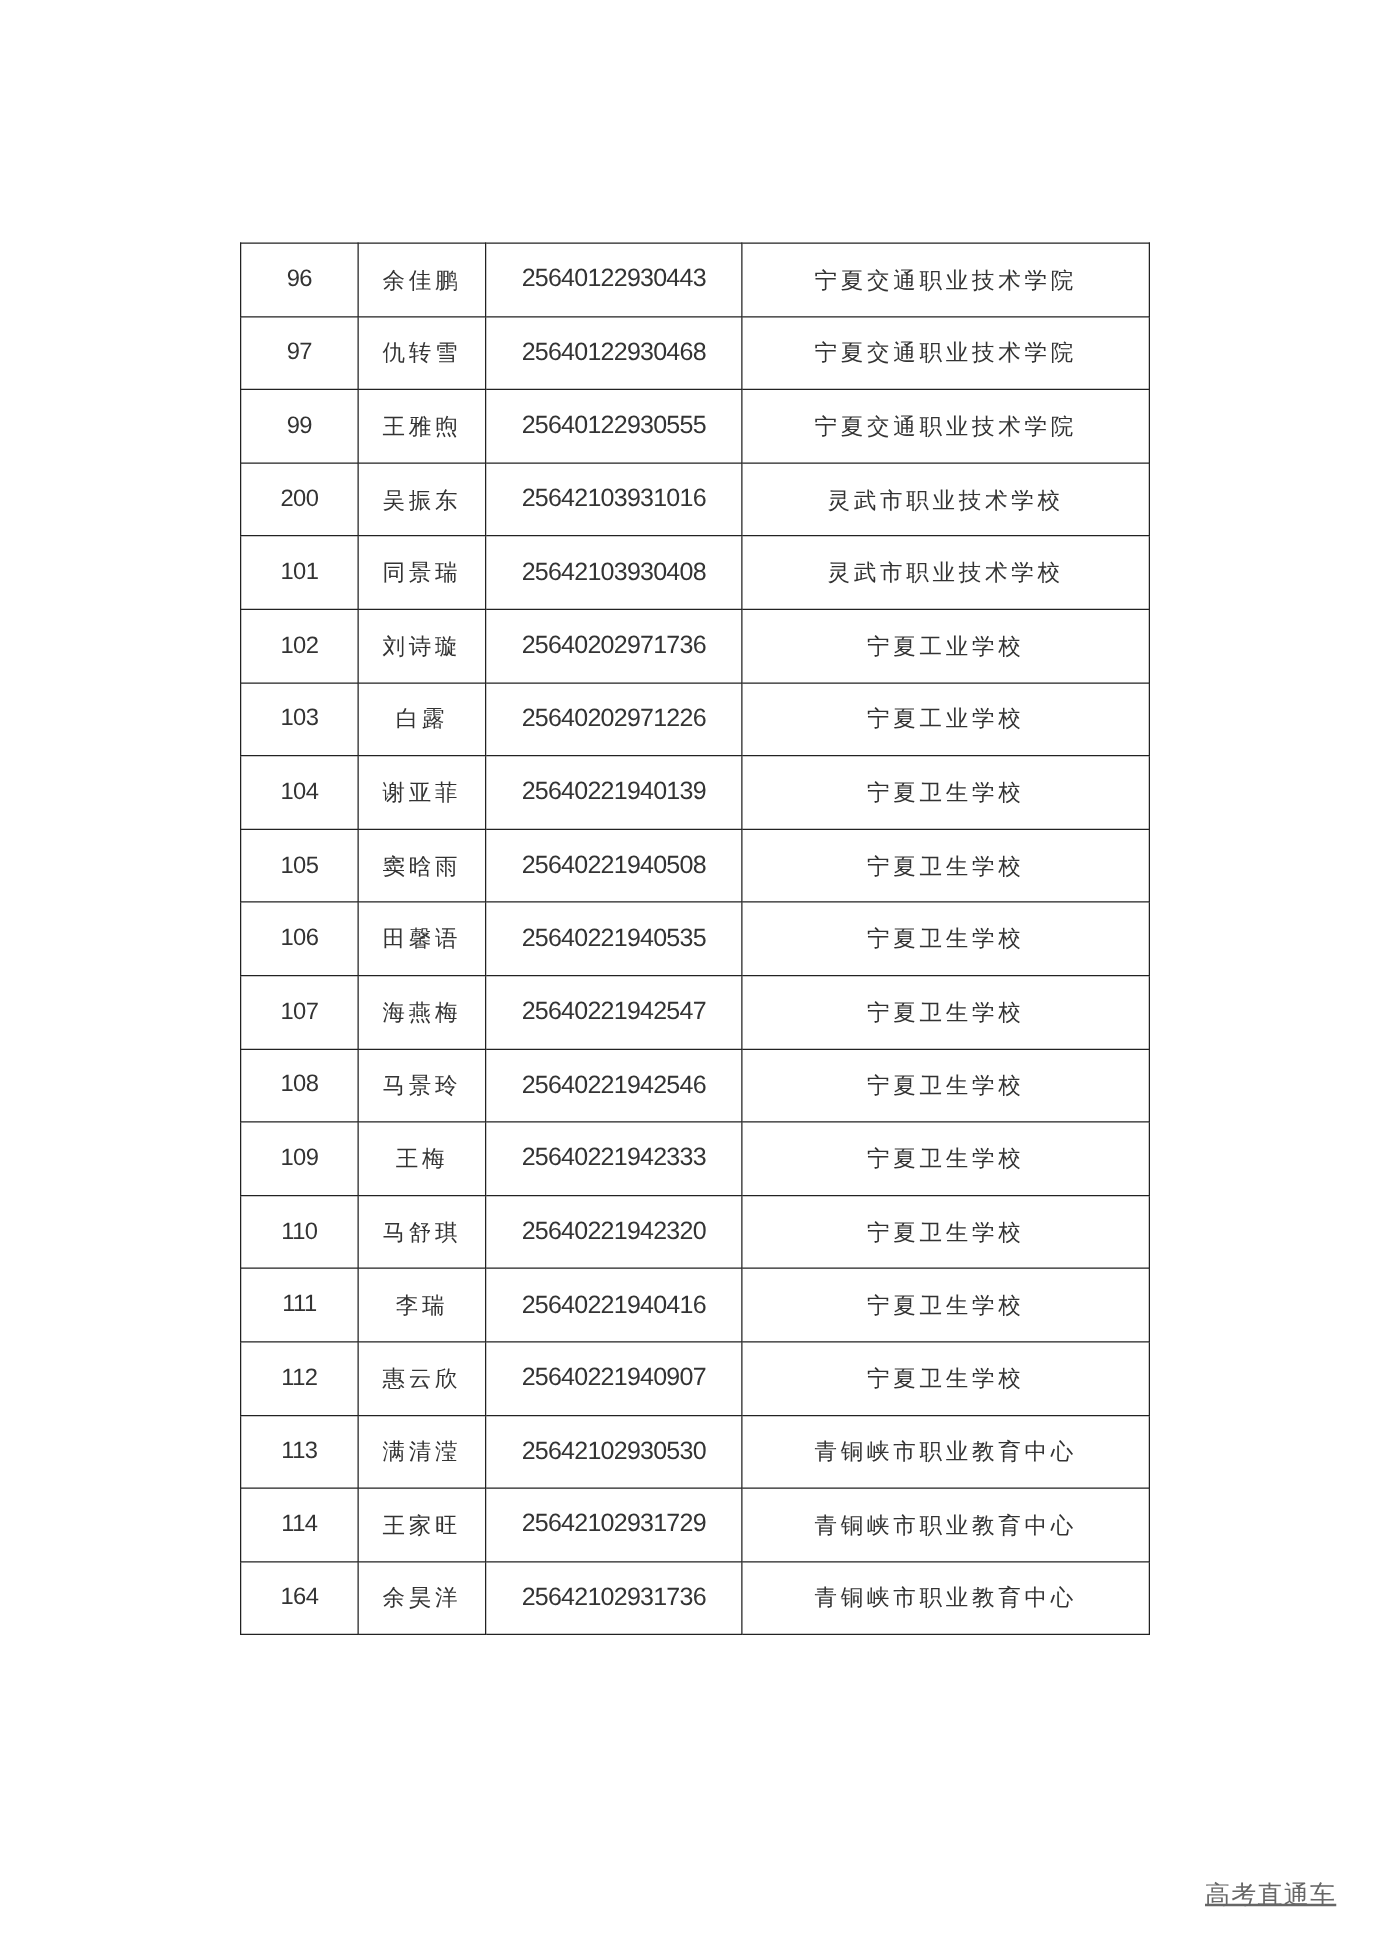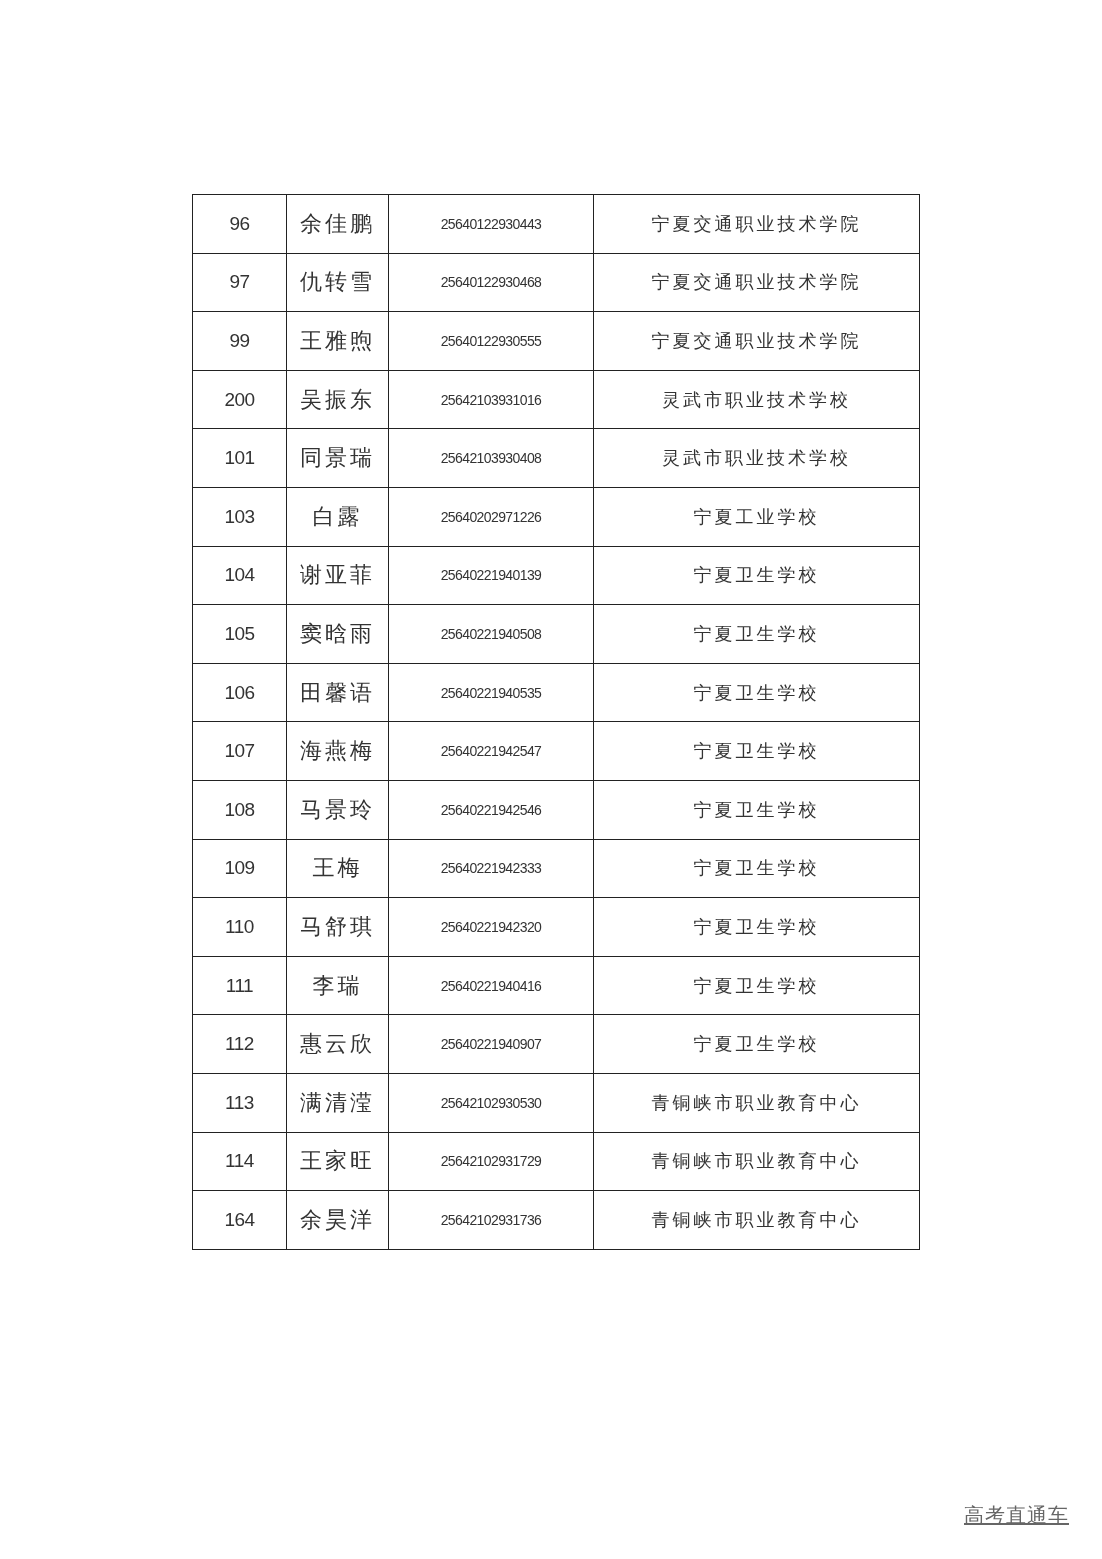--- a/index.html
+++ b/index.html
@@ -1,22 +1,22 @@
 <!DOCTYPE html>
 <html><head>
 <meta charset="utf-8">
 <style>
   html, body { margin:0; padding:0; background:#ffffff; }
   body { width:1102px; height:1559px; position:relative; overflow:hidden;
          font-family: "DejaVu Sans", "Liberation Sans", sans-serif; color:#333; }
   .page-table { position:absolute; left:192px; top:194px; border-collapse:collapse; table-layout:fixed; }
   .page-table td { border:1px solid #222; height:57.6px; padding:0; text-align:center; vertical-align:middle; }
   .c-no { width:93px; font-family:"Liberation Sans", sans-serif; font-size:19px; letter-spacing:-0.5px; }
-  .c-name { width:101px; font-size:22px; letter-spacing:3px; }
-  .c-id { width:204px; font-family:"Liberation Sans", sans-serif; font-size:14px; letter-spacing:-0.6px; }
+  .c-name { width:101px; font-size:18px; letter-spacing:3px; }
+  .c-id { width:204px; font-family:"Liberation Sans", sans-serif; font-size:20px; letter-spacing:-0.6px; }
   .c-school { width:325px; font-size:18px; letter-spacing:3px; }
   .watermark { position:absolute; left:964px; top:1502px; font-size:20px; color:#666; letter-spacing:1px;text-decoration:underline; }
 </style>
 </head>
 <body>
 
 <table class="page-table">
   <tbody id="tbody">
       <tr>
         <td class="c-no">96</td>
@@ -40,20 +40,26 @@
         <td class="c-no">200</td>
         <td class="c-name">吴振东</td>
         <td class="c-id">25642103931016</td>
         <td class="c-school">灵武市职业技术学校</td>
       </tr>
       <tr>
         <td class="c-no">101</td>
         <td class="c-name">同景瑞</td>
         <td class="c-id">25642103930408</td>
         <td class="c-school">灵武市职业技术学校</td>
+      </tr>
+      <tr>
+        <td class="c-no">102</td>
+        <td class="c-name">刘诗璇</td>
+        <td class="c-id">25640202971736</td>
+        <td class="c-school">宁夏工业学校</td>
       </tr>
       <tr>
         <td class="c-no">103</td>
         <td class="c-name">白露</td>
         <td class="c-id">25640202971226</td>
         <td class="c-school">宁夏工业学校</td>
       </tr>
       <tr>
         <td class="c-no">104</td>
         <td class="c-name">谢亚菲</td>

